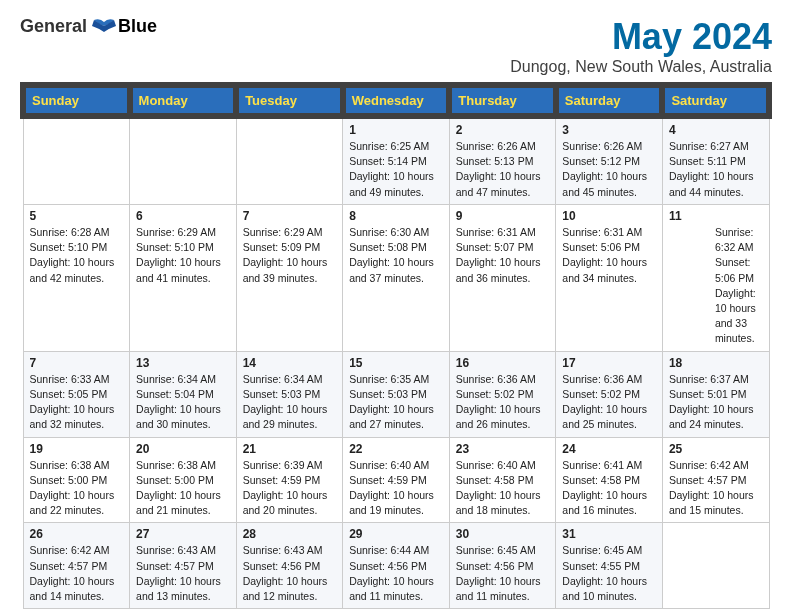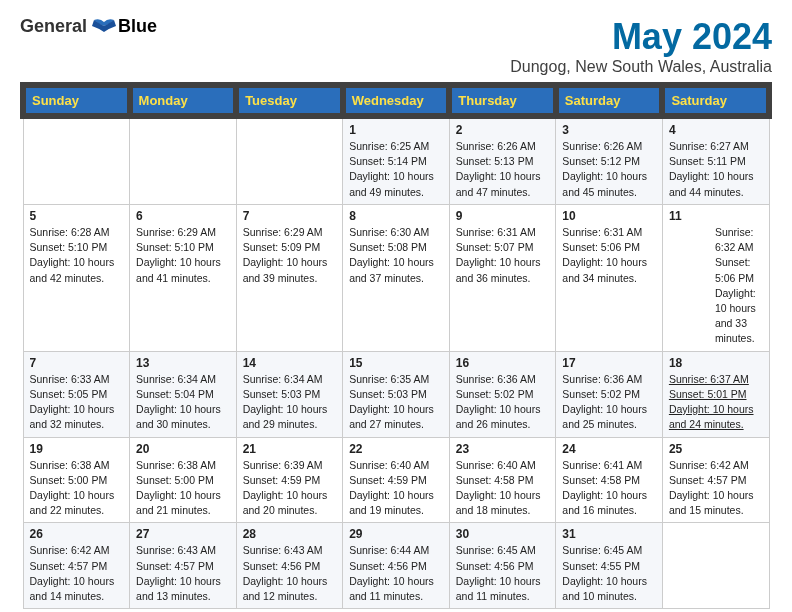--- a/index.html
+++ b/index.html
@@ -233,21 +233,21 @@
         </td>
         <td>
           <span class="day-number">17</span>
           <div class="day-info" style="white-space: pre-line;">Sunrise: 6:36 AM
 Sunset: 5:02 PM
 Daylight: 10 hours
 and 25 minutes.</div>
         </td>
         <td>
           <span class="day-number">18</span>
-          <div class="day-info" style="white-space: pre-line; text-decoration: underline;">Sunrise: 6:37 AM
+          <div class="day-info" style="white-space: pre-line;">Sunrise: 6:37 AM
 Sunset: 5:01 PM
 Daylight: 10 hours
 and 24 minutes.</div>
         </td>
       </tr>
       <tr>
         <td>
           <span class="day-number">19</span>
           <div class="day-info" style="white-space: pre-line;">Sunrise: 6:38 AM
 Sunset: 5:00 PM

